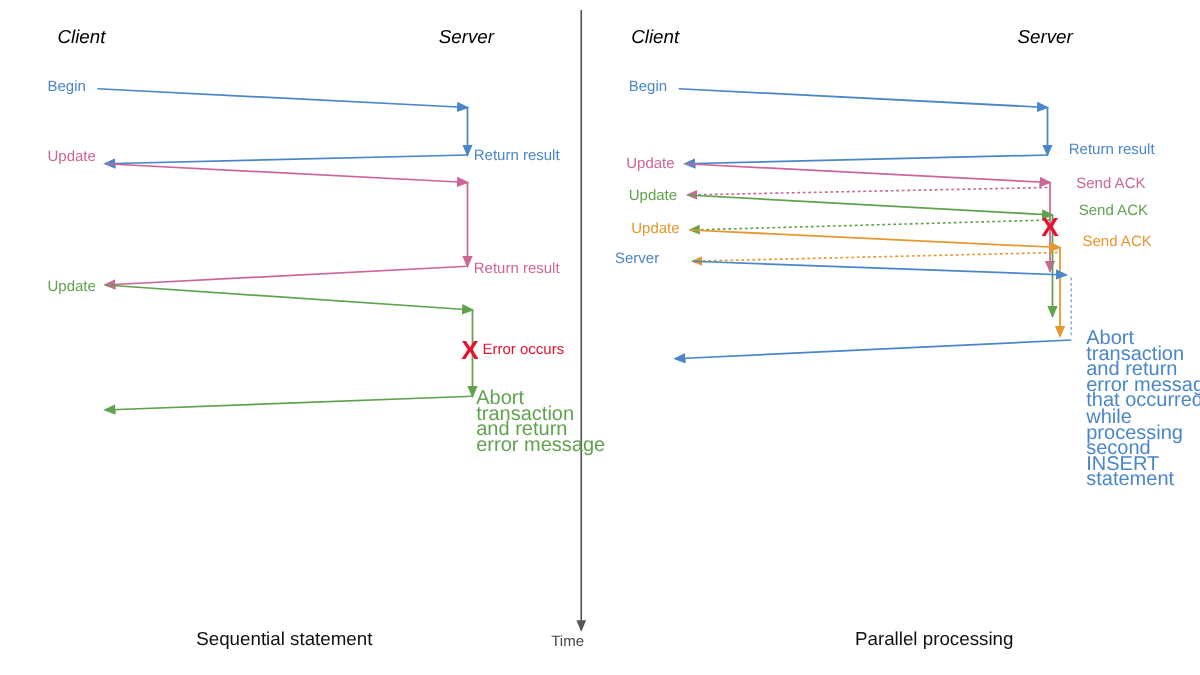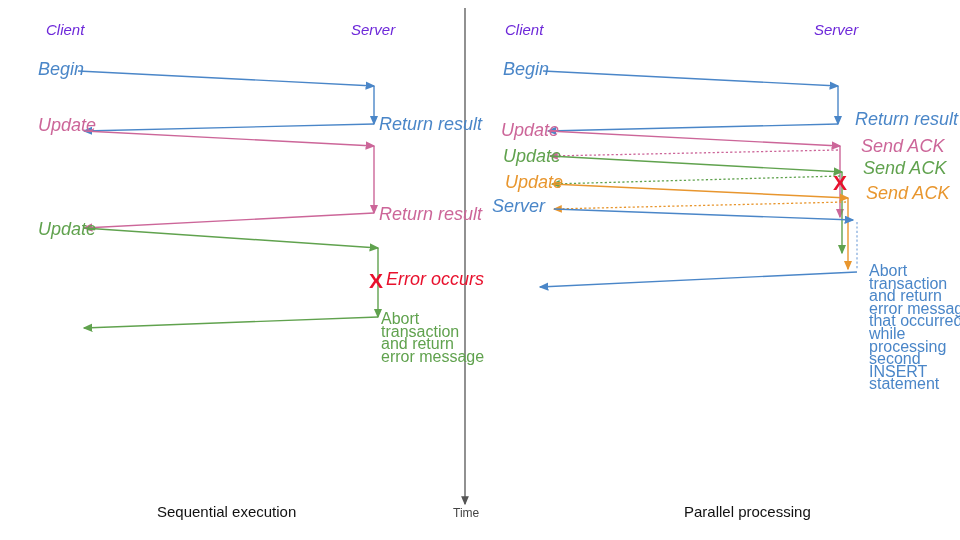--- a/index.html
+++ b/index.html
@@ -1,23 +1,23 @@
 <!DOCTYPE html>
 <html><head>
 <meta charset="utf-8">
 <style>
   html,body{margin:0;padding:0;background:#ffffff;}
   body{width:960px;height:540px;overflow:hidden;
        font-family:"Liberation Sans","DejaVu Sans",sans-serif;}
   #stage{position:relative;width:960px;height:540px;background:#fff;}
   svg.layer{position:absolute;left:0;top:0;width:960px;height:540px;}
   .lbl{position:absolute;white-space:pre;line-height:12.6px;}
-  .hdr{font-style:italic;font-size:15px;color:#6d28d9;}
+  .hdr{font-style:italic;font-size:15px;color:#000000;}
   .cap{font-size:15px;color:#111111;}
-  .msg{font-size:18px;font-style:italic;}
+  .msg{font-size:12px;}
   .multi{font-size:16px;}
   .xmark{position:absolute;font-size:21px;font-weight:bold;color:#e8112d;
          font-family:"Liberation Sans","DejaVu Sans",sans-serif;line-height:1;}
   .timelbl{font-size:12px;color:#444444;position:absolute;}
 </style>
 </head>
 <body>
 
 <div id="stage">
 
@@ -102,23 +102,23 @@
   <div class="lbl msg" style="left:38px;top:223px;color:#60a24e;">Update</div>
 
   <div class="xmark" style="left:369px;top:270px;">X</div>
   <div class="lbl msg" style="left:386px;top:273px;color:#e8112d;">Error occurs</div>
 
   <div class="lbl multi" style="left:381px;top:313px;color:#60a24e;">Abort
 transaction
 and return
 error message</div>
 
-  <div class="lbl cap" style="left:157px;top:506px;">Sequential execution</div>
+  <div class="lbl cap" style="left:157px;top:506px;">Sequential statement</div>
 
-  <div class="timelbl" style="left:453px;top:506px;text-align:center;">Time</div>
+  <div class="timelbl" style="left:441px;top:506px;text-align:center;">Time</div>
 
   <div class="lbl hdr" style="left:505px;top:24px;">Client</div>
   <div class="lbl hdr" style="left:814px;top:24px;">Server</div>
 
   <div class="lbl msg" style="left:503px;top:63px;color:#4a86c8;">Begin</div>
   <div class="lbl msg" style="left:855px;top:113px;color:#4a86c8;">Return result</div>
 
   <div class="lbl msg" style="left:501px;top:124px;color:#cc6699;">Update</div>
   <div class="lbl msg" style="left:861px;top:140px;color:#cc6699;">Send ACK</div>
 

